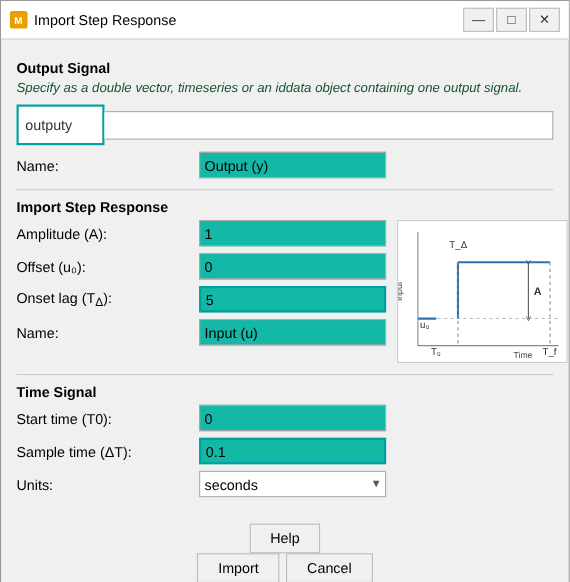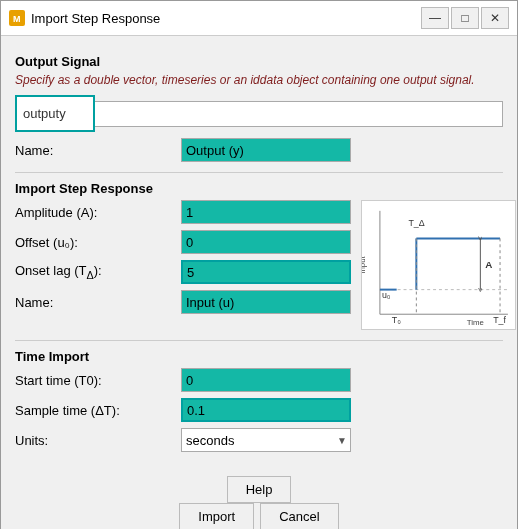--- a/index.html
+++ b/index.html
@@ -61,21 +61,21 @@
 
     .section-title {
       font-size: 13px;
       font-weight: bold;
       color: #000;
       margin-bottom: 4px;
       margin-top: 8px;
     }
     .section-desc {
       font-size: 12px;
-      color: #7f1d1d;
+      color: #14532d;
       margin-bottom: 8px;
       font-style: italic;
     }
 
     .field-row {
       display: flex;
       align-items: center;
       margin-bottom: 6px;
       gap: 36px;
     }
@@ -302,21 +302,21 @@
             <marker id="arr" markerWidth="4" markerHeight="4" refX="2" refY="2" orient="auto">
               <path d="M0,0 L4,2 L0,4" fill="none" stroke="#555" stroke-width="0.8"></path>
             </marker>
           </defs>
         </svg>
       </div>
     </div>
 
     <div class="divider"></div>
 
-    <div class="section-title">Time Import</div>
+    <div class="section-title">Time Signal</div>
 
     <div class="field-row">
       <span class="field-label">Start time (T0):</span>
       <input class="field-input" type="text" value="0" style="">
     </div>
 
     <div class="field-row">
       <span class="field-label">Sample time (ΔT):</span>
       <input class="field-input highlighted" type="text" value="0.1" style="">
     </div>

